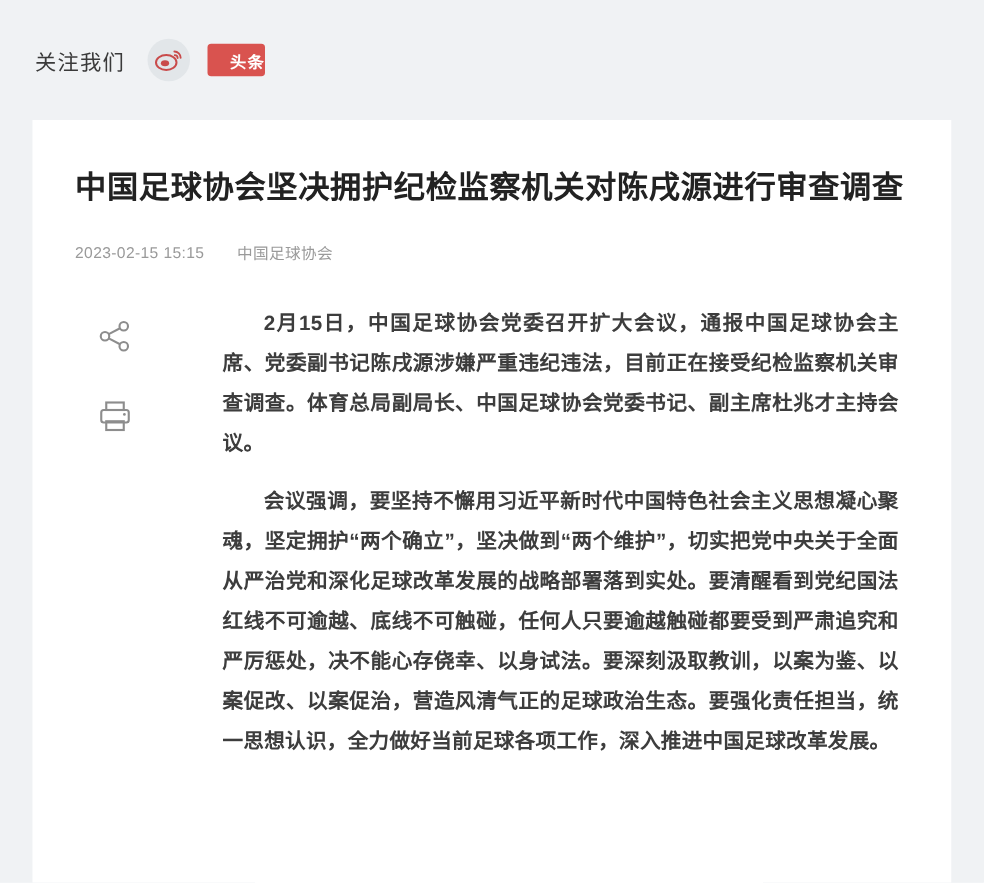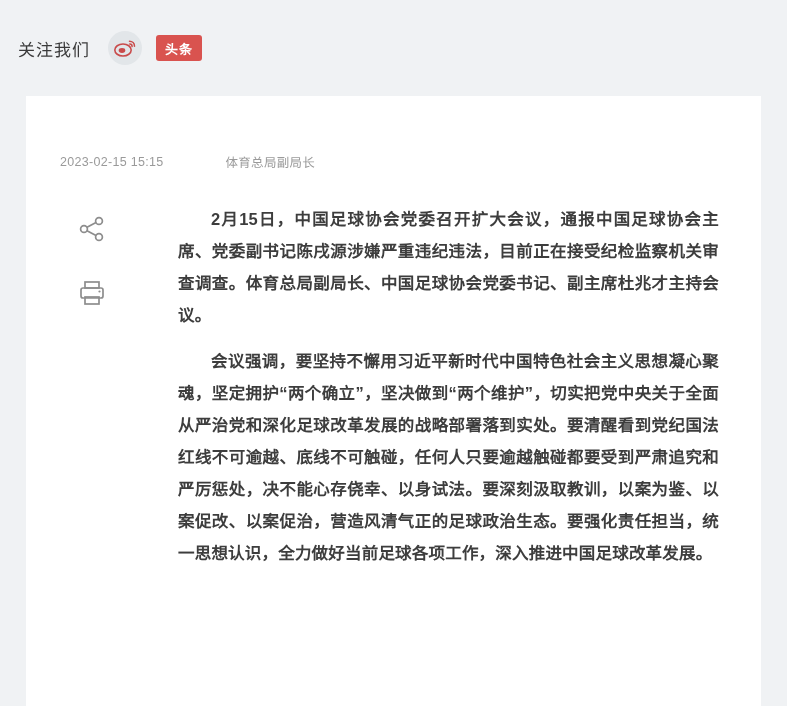--- a/index.html
+++ b/index.html
@@ -21,21 +21,21 @@
     height: 706px;
     background: #f0f2f4;
   }
 
   
   .follow-bar {
     height: 96px;
     background: #f0f2f4;
     display: flex;
     align-items: center;
-    padding-left: 18px;
+    padding-left: 28px;
     box-sizing: border-box;
   }
   .follow-label {
     font-size: 17px;
     color: #3a3a3a;
     letter-spacing: 1px;
     margin-right: 18px;
   }
   .social-icon {
     width: 34px;
@@ -54,20 +54,21 @@
   .weibo-icon svg { display:block; }
   .toutiao-icon {
     background: #d9534f;
     color: #fff;
     width: 46px;
     height: 26px;
     border-radius: 3px;
     font-size: 13px;
     font-weight: bold;
     letter-spacing: 1px;
+    justify-content: flex-end;
   }
 
   
   .article-card {
     position: absolute;
     left: 26px;
     top: 96px;
     width: 735px;
     min-height: 610px;
     background: #ffffff;
@@ -83,21 +84,20 @@
     margin: 0 0 0 0;
     letter-spacing: 0.5px;
   }
 
   .meta-row {
     margin-top: 22px;
     font-size: 12.5px;
     color: #9a9a9a;
     display: flex;
     align-items: center;
-    gap: 36px;
   }
   .meta-time { margin-right: 26px; letter-spacing: 0.3px; }
   .meta-source { letter-spacing: 0.3px; }
 
   
   .body-wrap {
     display: flex;
     margin-top: 32px;
   }
   .tool-rail {
@@ -154,24 +154,25 @@
       </svg>
     </span>
 
     <span class="social-icon toutiao-icon">
       <span>头条</span>
     </span>
   </div>
 
   <div class="article-card">
 
+    <h1 class="article-title">中国足球协会坚决拥护纪检监察机关对陈戌源进行审查调查</h1>
 
     <div class="meta-row">
       <span class="meta-time">2023-02-15 15:15</span>
-      <span class="meta-source">体育总局副局长</span>
+      <span class="meta-source">中国足球协会</span>
     </div>
 
     <div class="body-wrap">
 
       <div class="tool-rail">
         <div class="tool-btn">
           <svg width="30" height="30" viewBox="0 0 30 30" aria-hidden="true">
             <circle cx="22" cy="7" r="3.4" fill="none" stroke="#8d8d8d" stroke-width="1.7"></circle>
             <circle cx="7" cy="15" r="3.4" fill="none" stroke="#8d8d8d" stroke-width="1.7"></circle>
             <circle cx="22" cy="23" r="3.4" fill="none" stroke="#8d8d8d" stroke-width="1.7"></circle>

